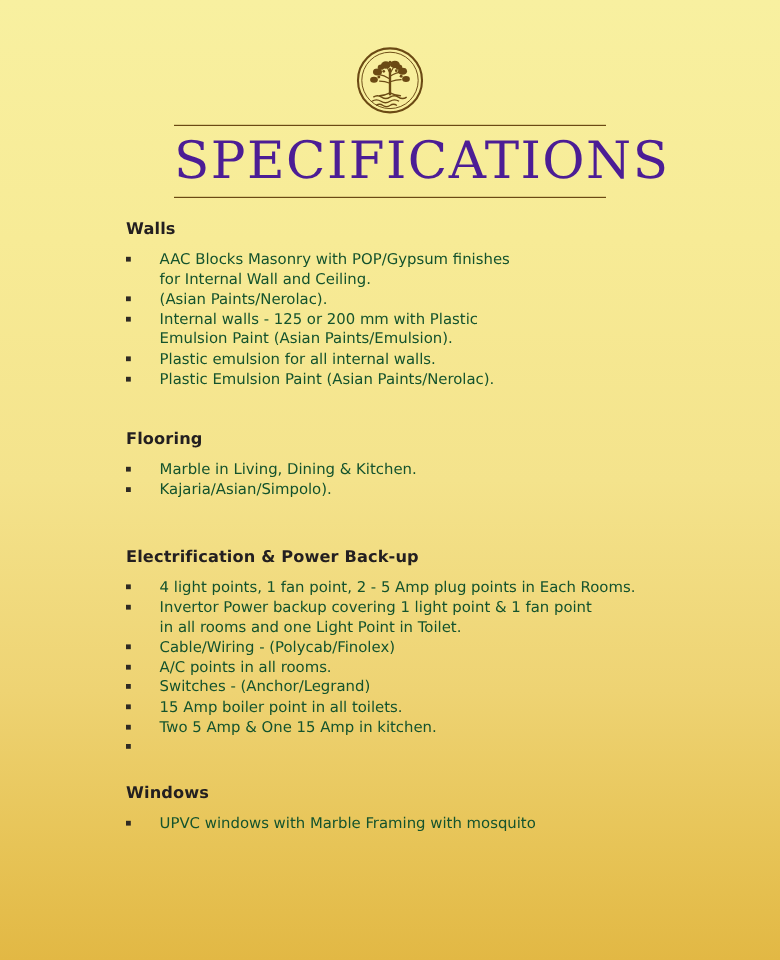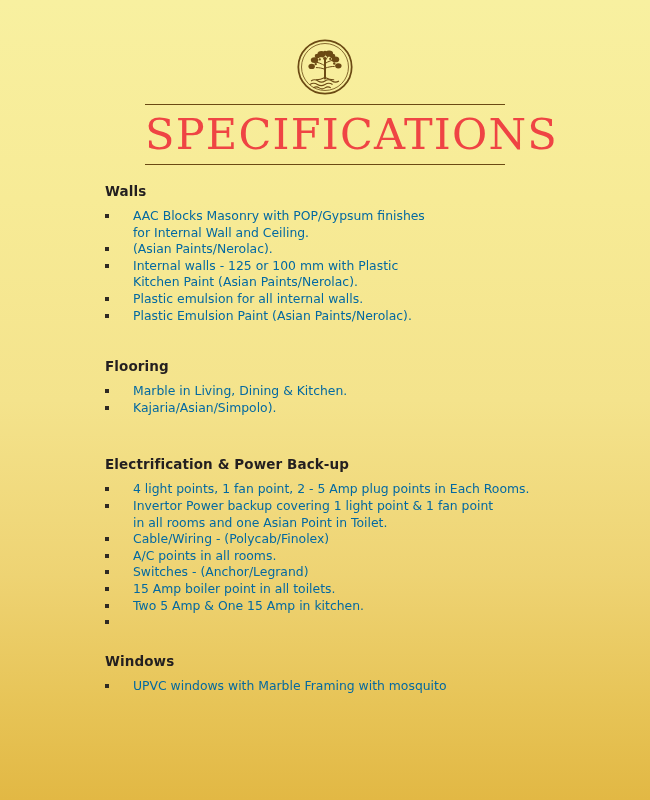--- a/index.html
+++ b/index.html
@@ -55,21 +55,21 @@
     width: 100%;
   }
   .rule.top { margin-bottom: 1px; }
   .rule.bottom { margin-top: 0px; }
 
   .title {
     font-family: "DejaVu Serif", "Liberation Serif", serif;
     font-size: 43px;
     line-height: 52px;
     letter-spacing: 1.2px;
-    color: #ef4444;
+    color: #4c1d95;
     text-align: center;
     white-space: nowrap;
     padding: 2px 0 4px 0;
   }
 
   
   .content {
     padding: 18px 44px 0 105px;
   }
 
@@ -90,21 +90,21 @@
   ul.items {
     list-style: none;
     margin: 0;
     padding: 0;
   }
 
   ul.items > li {
     position: relative;
     padding-left: 28px;
     margin: 0;
-    color: #0369a1;
+    color: #14532d;
     font-size: 12.4px;
     line-height: 16.6px;
   }
 
   ul.items > li .bullet {
     position: absolute;
     left: 0;
     top: 6px;
     width: 4px;
     height: 4px;
@@ -179,22 +179,22 @@
           </li>
           <li>
             <span class="bullet"></span>
             <span class="txt">
               <span class="ln">(Asian Paints/Nerolac).</span>
             </span>
           </li>
           <li>
             <span class="bullet"></span>
             <span class="txt">
-              <span class="ln">Internal walls - 125 or 100 mm with Plastic</span>
-              <span class="ln">Kitchen Paint (Asian Paints/Nerolac).</span>
+              <span class="ln">Internal walls - 125 or 200 mm with Plastic</span>
+              <span class="ln">Emulsion Paint (Asian Paints/Emulsion).</span>
             </span>
           </li>
           <li>
             <span class="bullet"></span>
             <span class="txt">
               <span class="ln">Plastic emulsion for all internal walls.</span>
             </span>
           </li>
           <li>
             <span class="bullet"></span>
@@ -233,21 +233,21 @@
           <li>
             <span class="bullet"></span>
             <span class="txt">
               <span class="ln">4 light points, 1 fan point, 2 - 5 Amp plug points in Each Rooms.</span>
             </span>
           </li>
           <li>
             <span class="bullet"></span>
             <span class="txt">
               <span class="ln">Invertor Power backup covering 1 light point &amp; 1 fan point</span>
-              <span class="ln">in all rooms and one Asian Point in Toilet.</span>
+              <span class="ln">in all rooms and one Light Point in Toilet.</span>
             </span>
           </li>
           <li>
             <span class="bullet"></span>
             <span class="txt">
               <span class="ln">Cable/Wiring - (Polycab/Finolex)</span>
             </span>
           </li>
           <li>
             <span class="bullet"></span>

